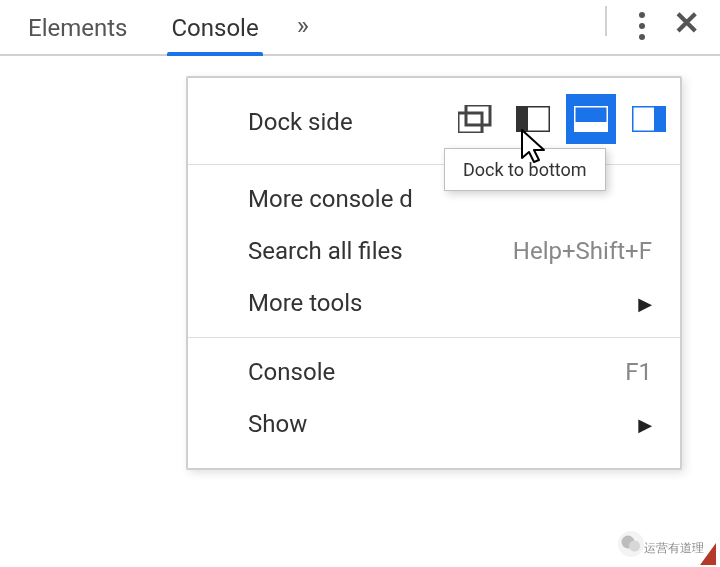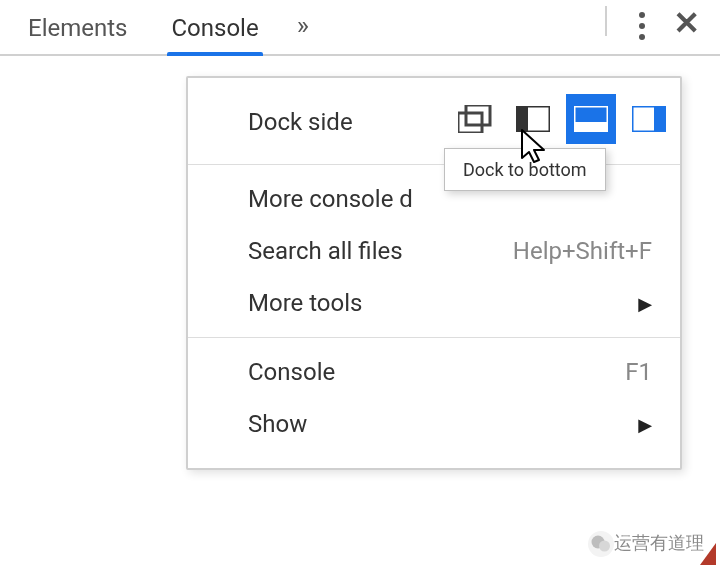--- a/index.html
+++ b/index.html
@@ -154,23 +154,23 @@
     top: 128px;
     z-index: 40;
   }
 
   
   .watermark {
     position: absolute;
     right: 16px;
     bottom: 10px;
     display: flex;
-    align-items: flex-start;
+    align-items: flex-end;
     gap: 0;
-    font-size: 18px;
+    font-size: 12px;
     color: #8a8a8a;
   }
   .wm-logo {
     width: 26px; height: 26px;
     border-radius: 50%;
     background: #f3f3f3;
     display: flex;
     align-items: center;
     justify-content: center;
   }

